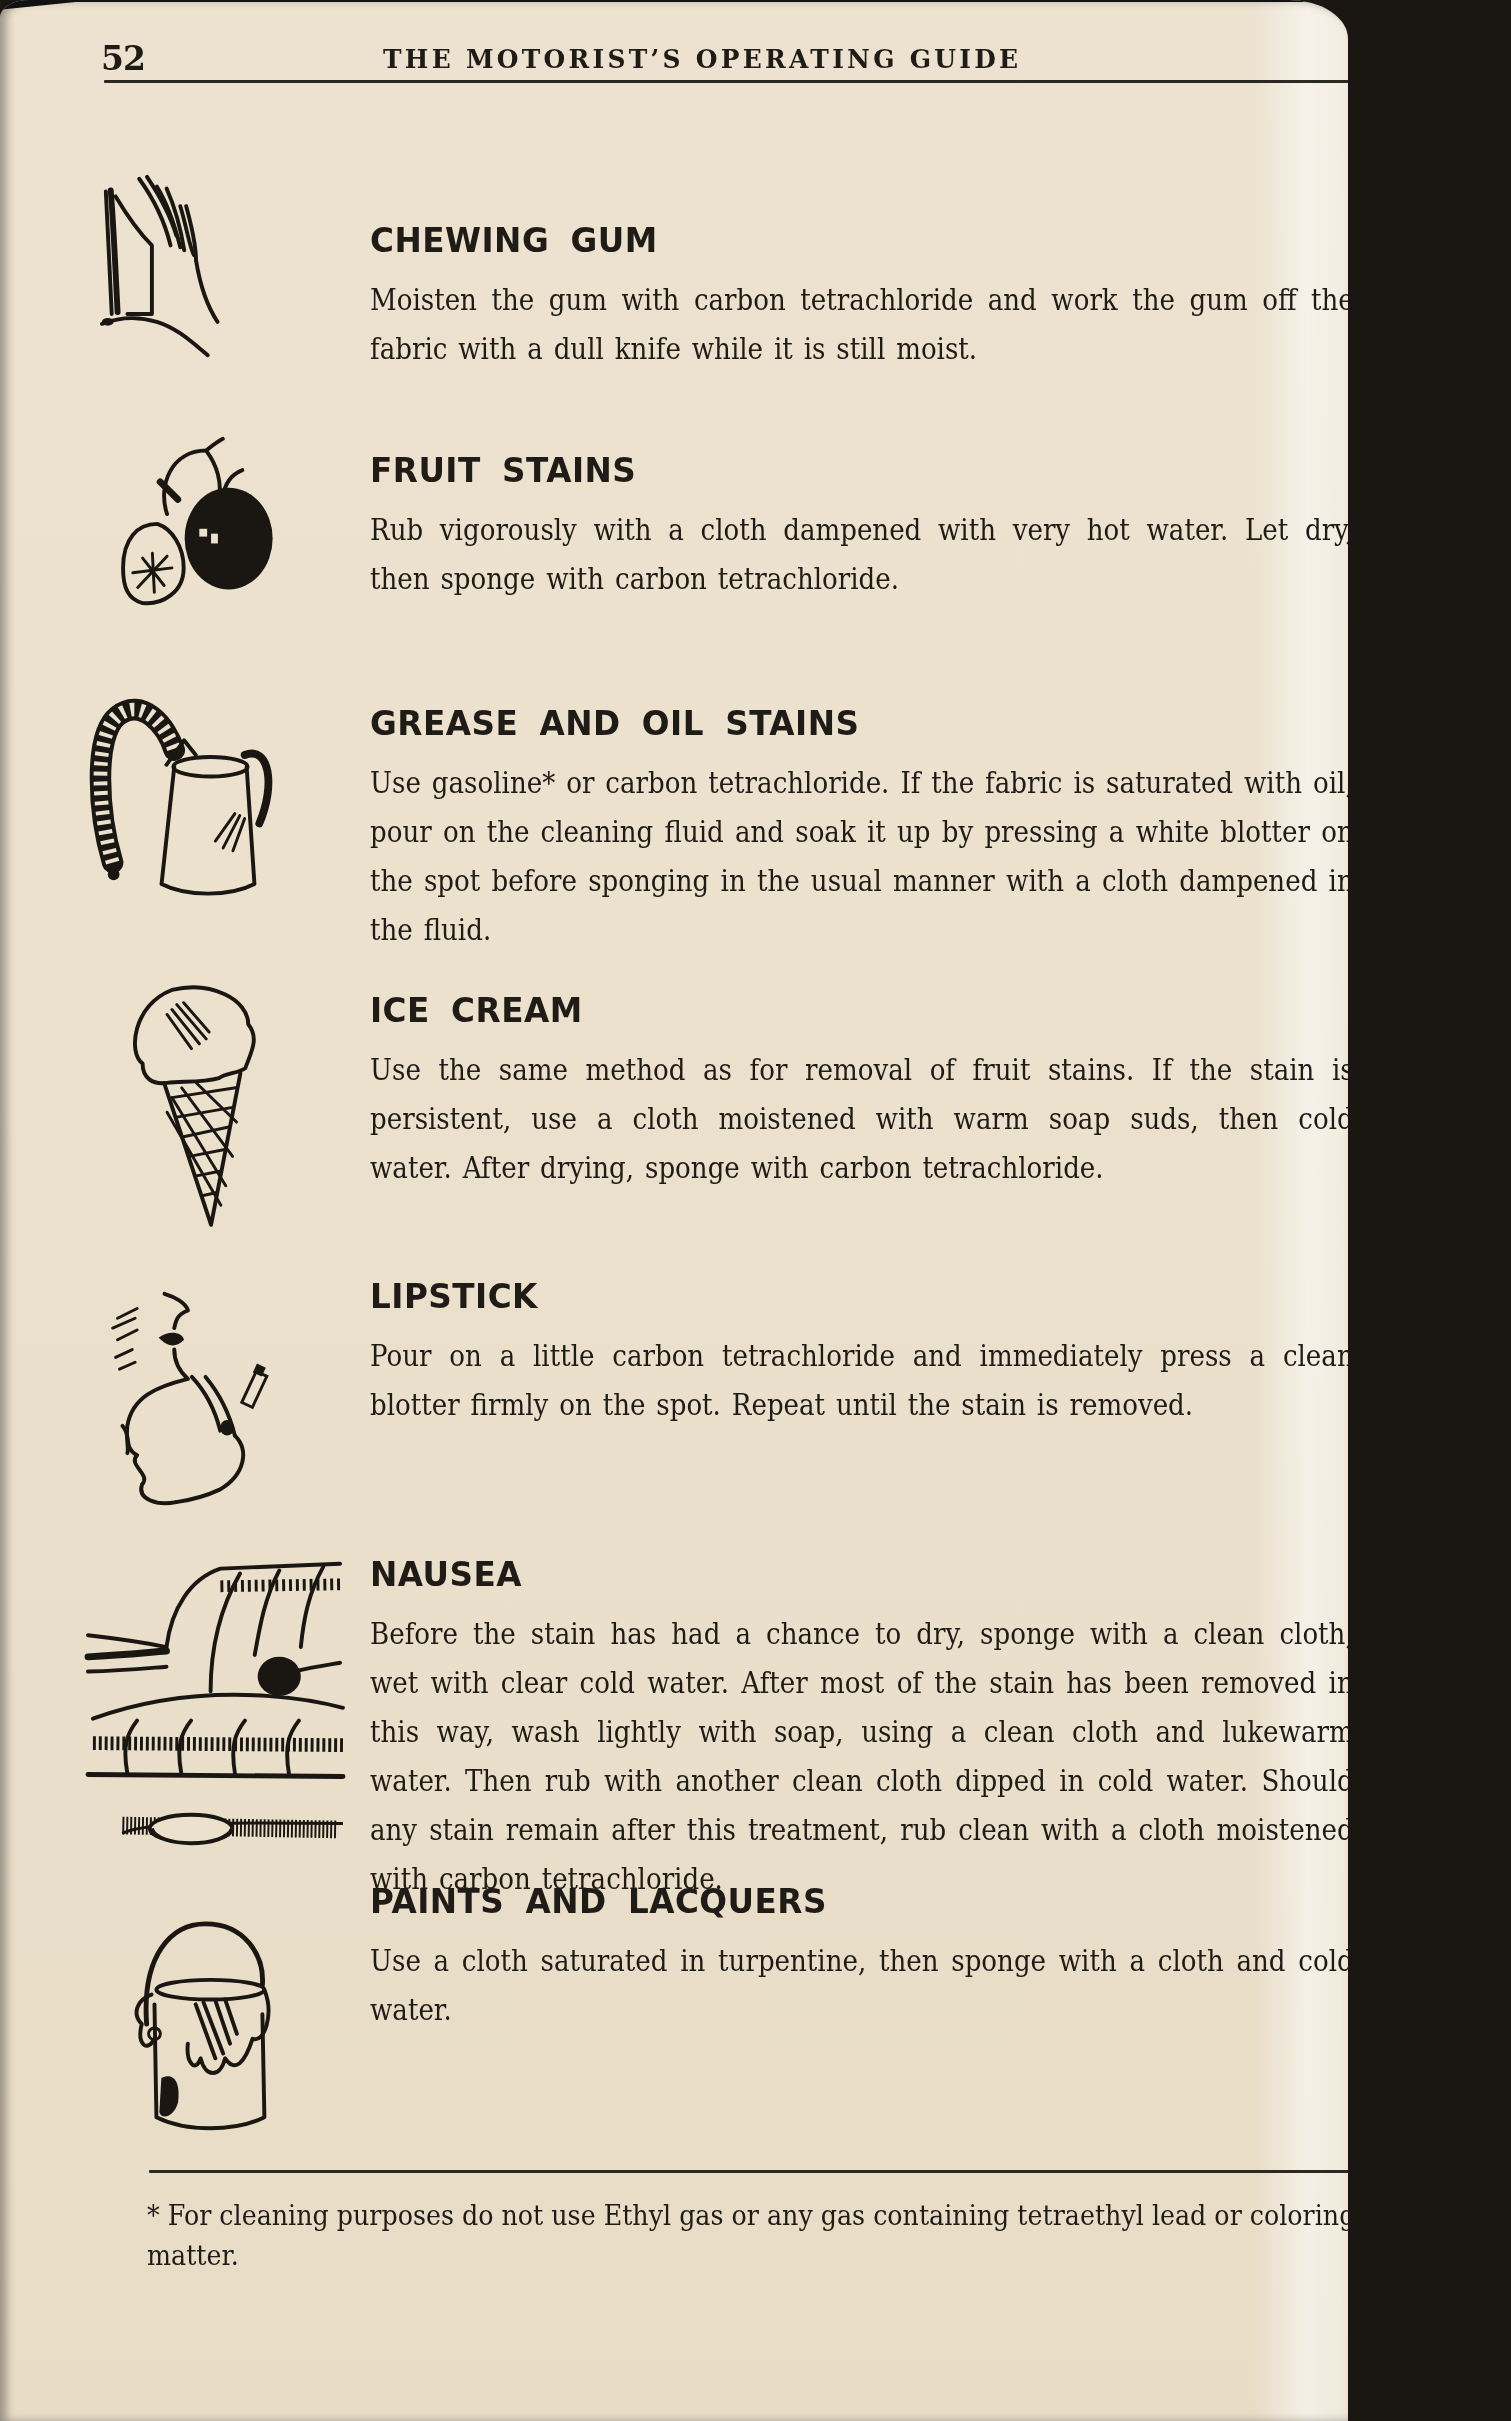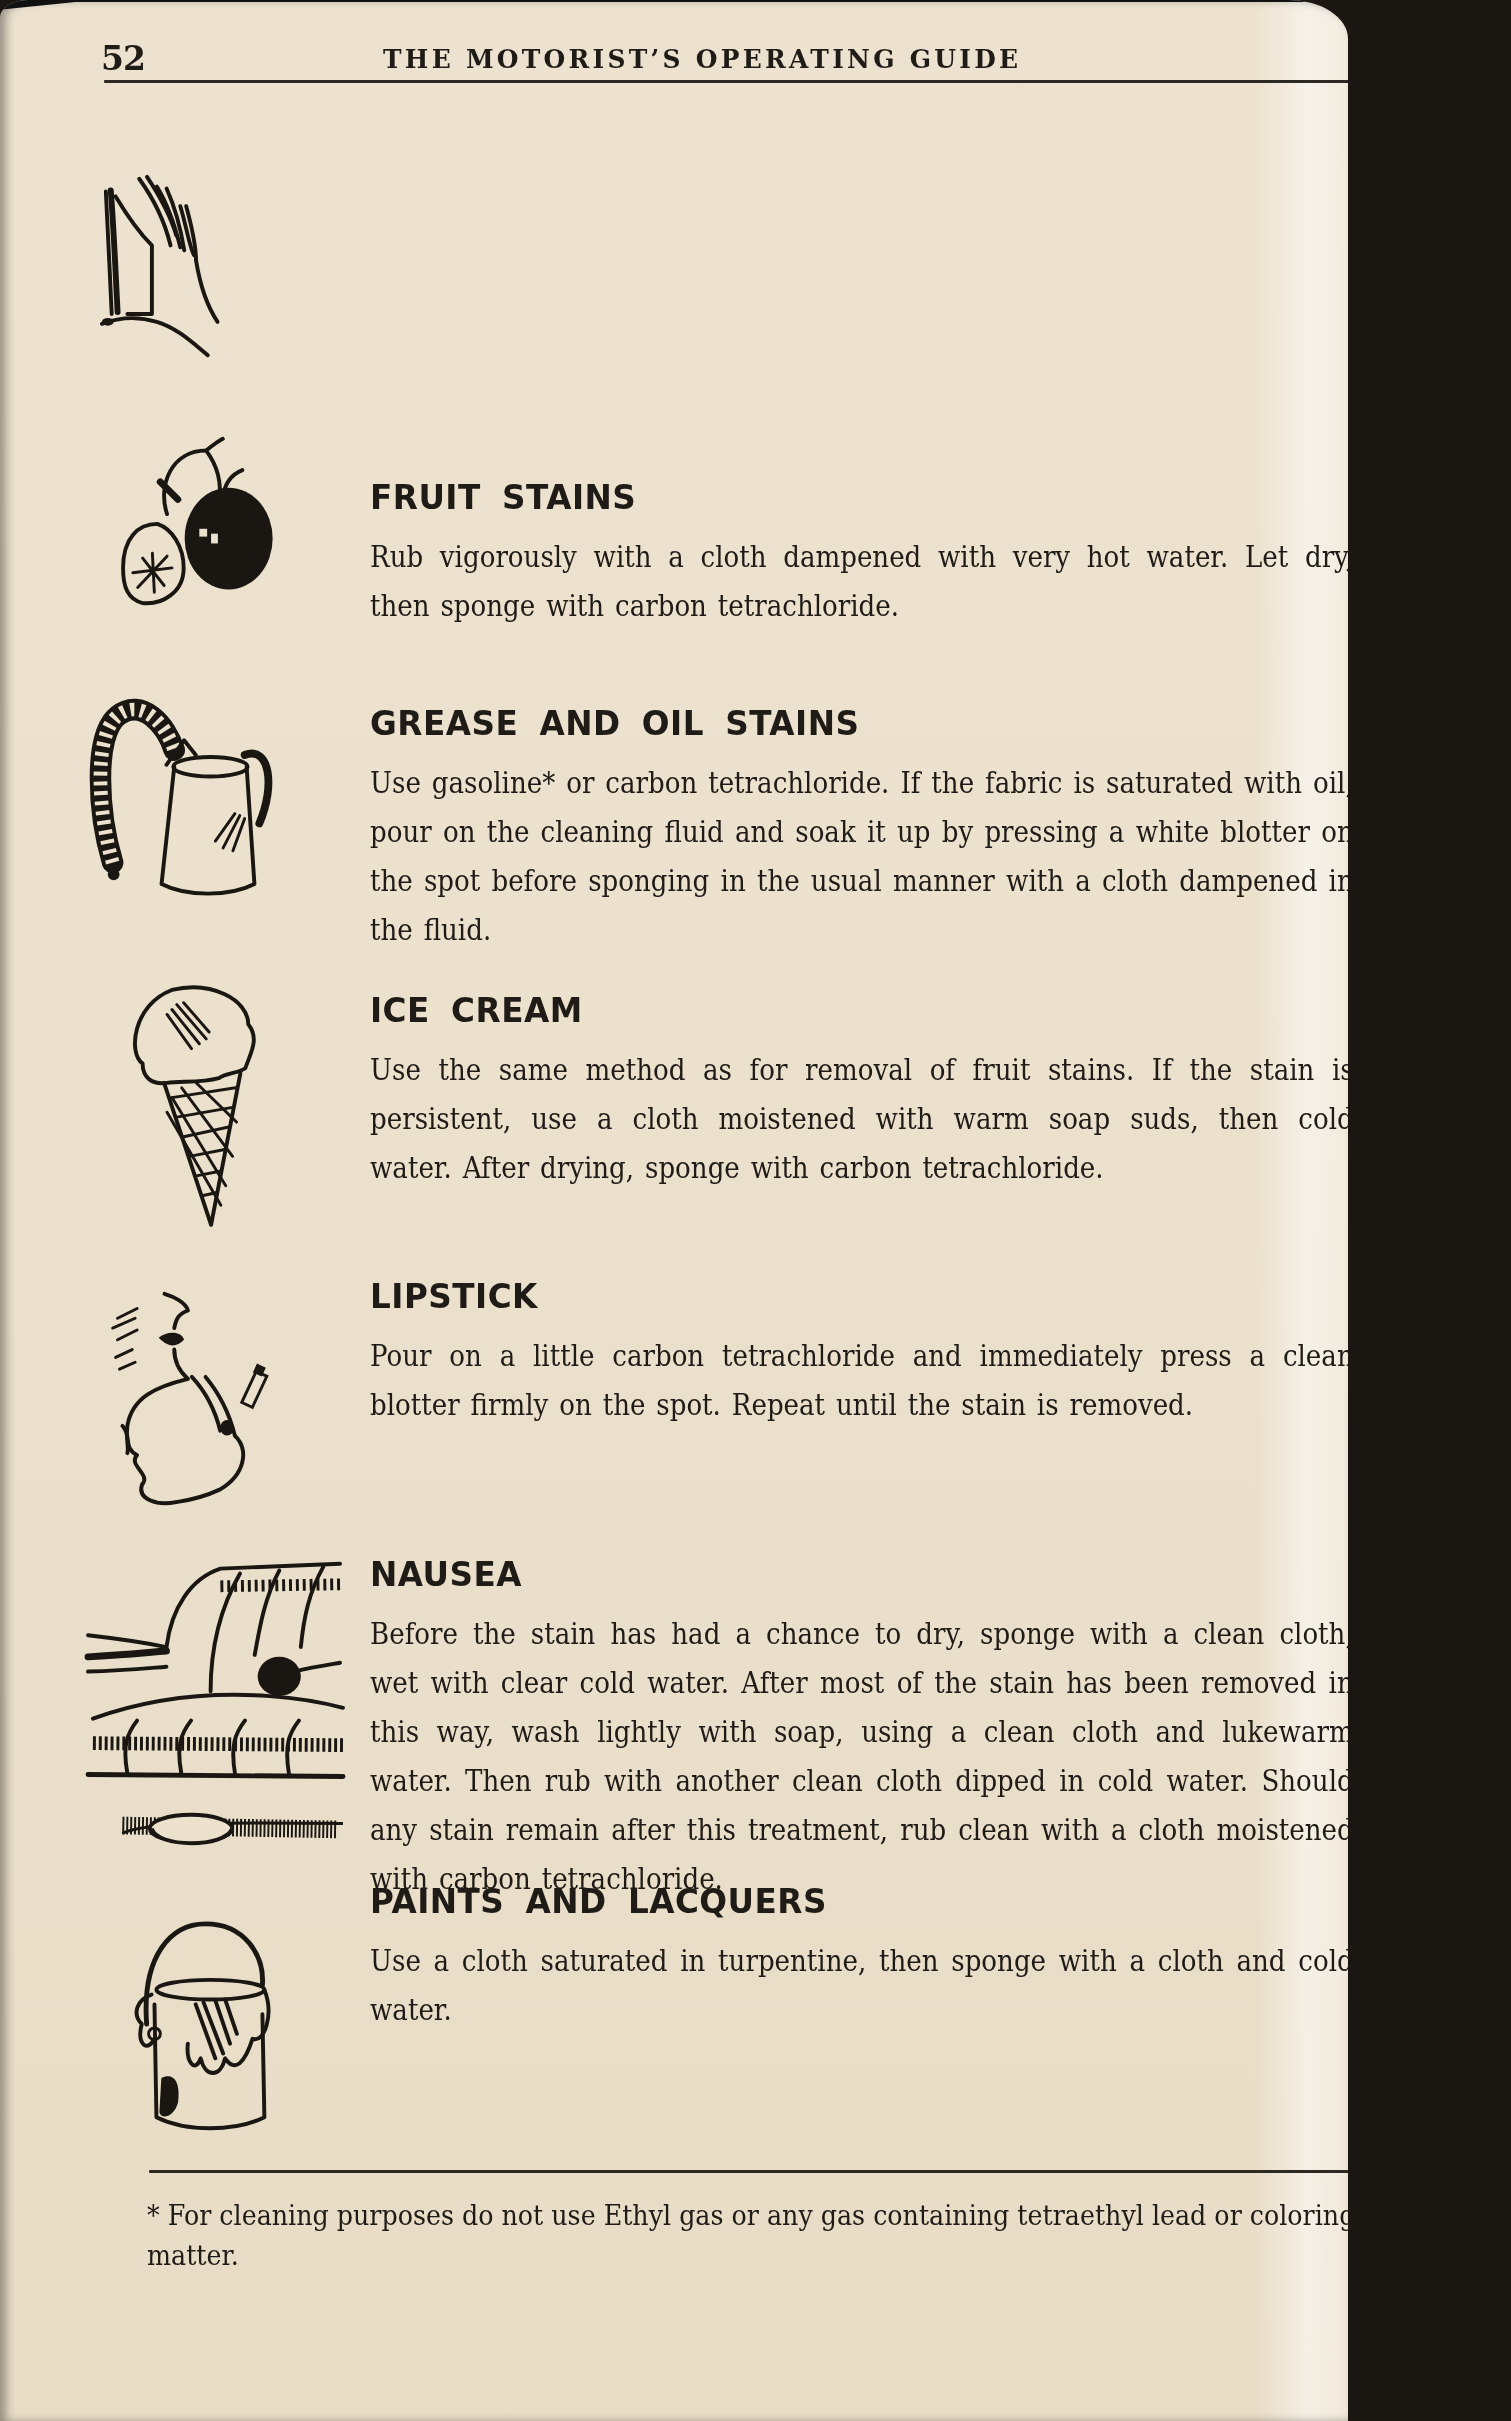--- a/index.html
+++ b/index.html
@@ -226,22 +226,26 @@
       <path class="ink" d="M20 110 C15 40 45 8 80 8 C120 8 140 40 138 70" style="stroke-width:5"></path>
       <ellipse class="ink" cx="85" cy="75" rx="55" ry="10"></ellipse>
       <path class="ink" d="M25 80 C10 85 5 100 15 110 C10 130 20 140 28 125 M140 75 C150 100 140 130 128 125 C120 150 110 160 100 145 C95 165 80 165 75 145 C70 160 60 150 62 130"></path>
       <path class="ink" d="M28 90 L30 205 C60 220 110 220 140 205 L138 100"></path>
       <circle class="ink" cx="28" cy="120" r="6" style="stroke-width:3"></circle>
       <path class="ink" d="M70 90 L90 145 M78 88 L98 140 M90 86 L105 130 M100 85 L112 120" style="stroke-width:4"></path>
       <path class="inkf" d="M35 165 C45 160 55 165 52 190 C48 205 35 208 33 200 Z"></path>
     </svg>
   </div>
 
-
-  <div class="entry" style="top:478px;">
+  <div class="entry" style="top:221px;">
+    <h2>CHEWING  GUM</h2>
+    <p>Moisten the gum with carbon tetrachloride and work the gum off the fabric with a dull knife while it is still moist.</p>
+  </div>
+
+  <div class="entry" style="top:451px;">
     <h2>FRUIT  STAINS</h2>
     <p>Rub vigorously with a cloth dampened with very hot water.  Let dry, then sponge with carbon tetrachloride.</p>
   </div>
 
   <div class="entry" style="top:704px;">
     <h2>GREASE  AND  OIL  STAINS</h2>
     <p>Use gasoline* or carbon tetrachloride.  If the fabric is saturated with oil, pour on the cleaning fluid and soak it up by pressing a white blotter on the spot before sponging in the usual manner with a cloth dampened in the fluid.</p>
   </div>
 
   <div class="entry" style="top:1277px;">

